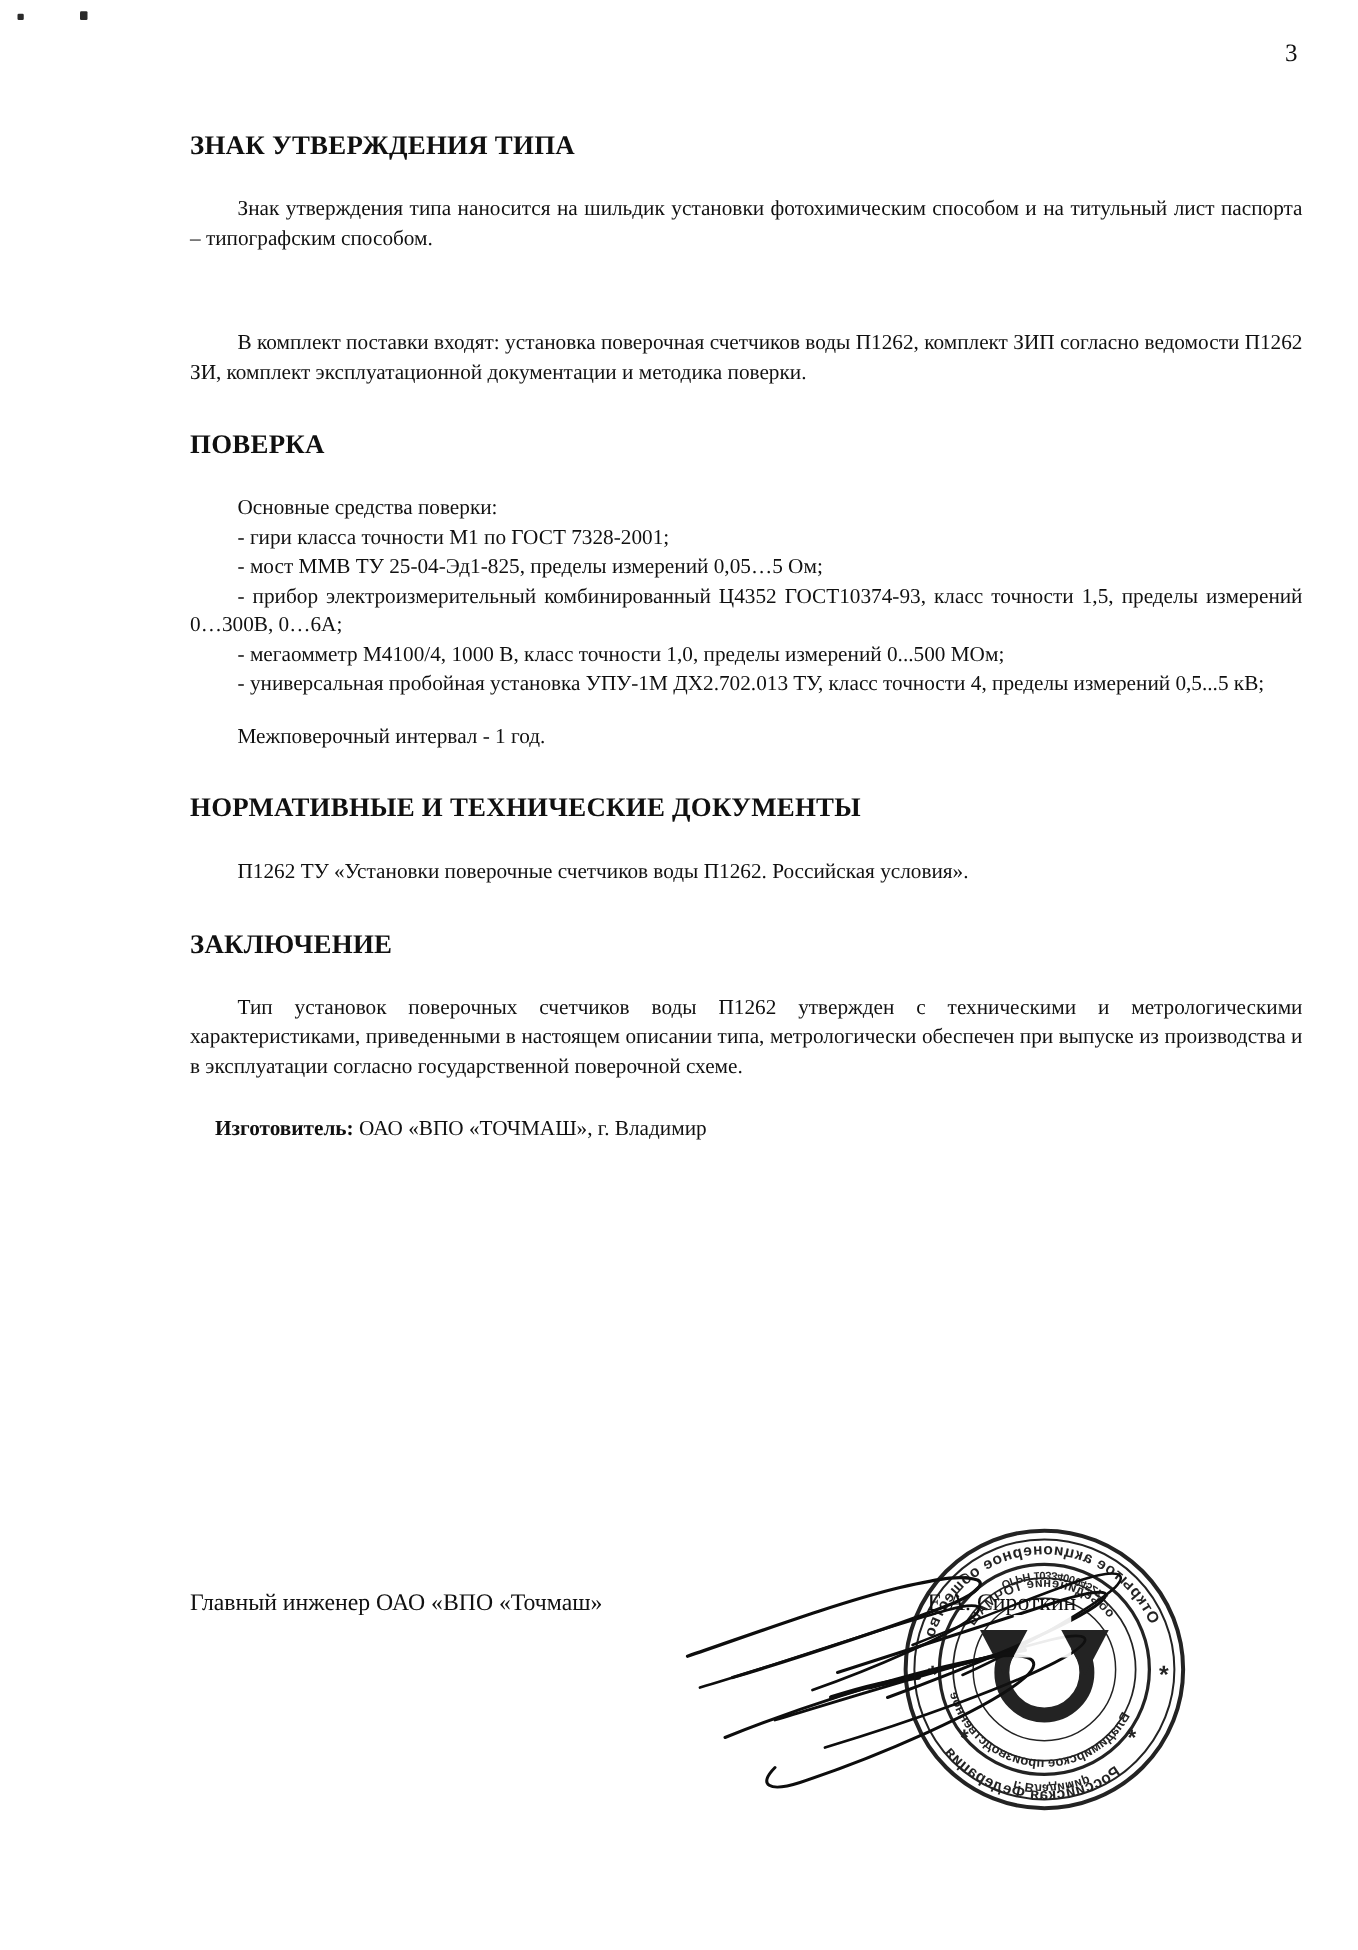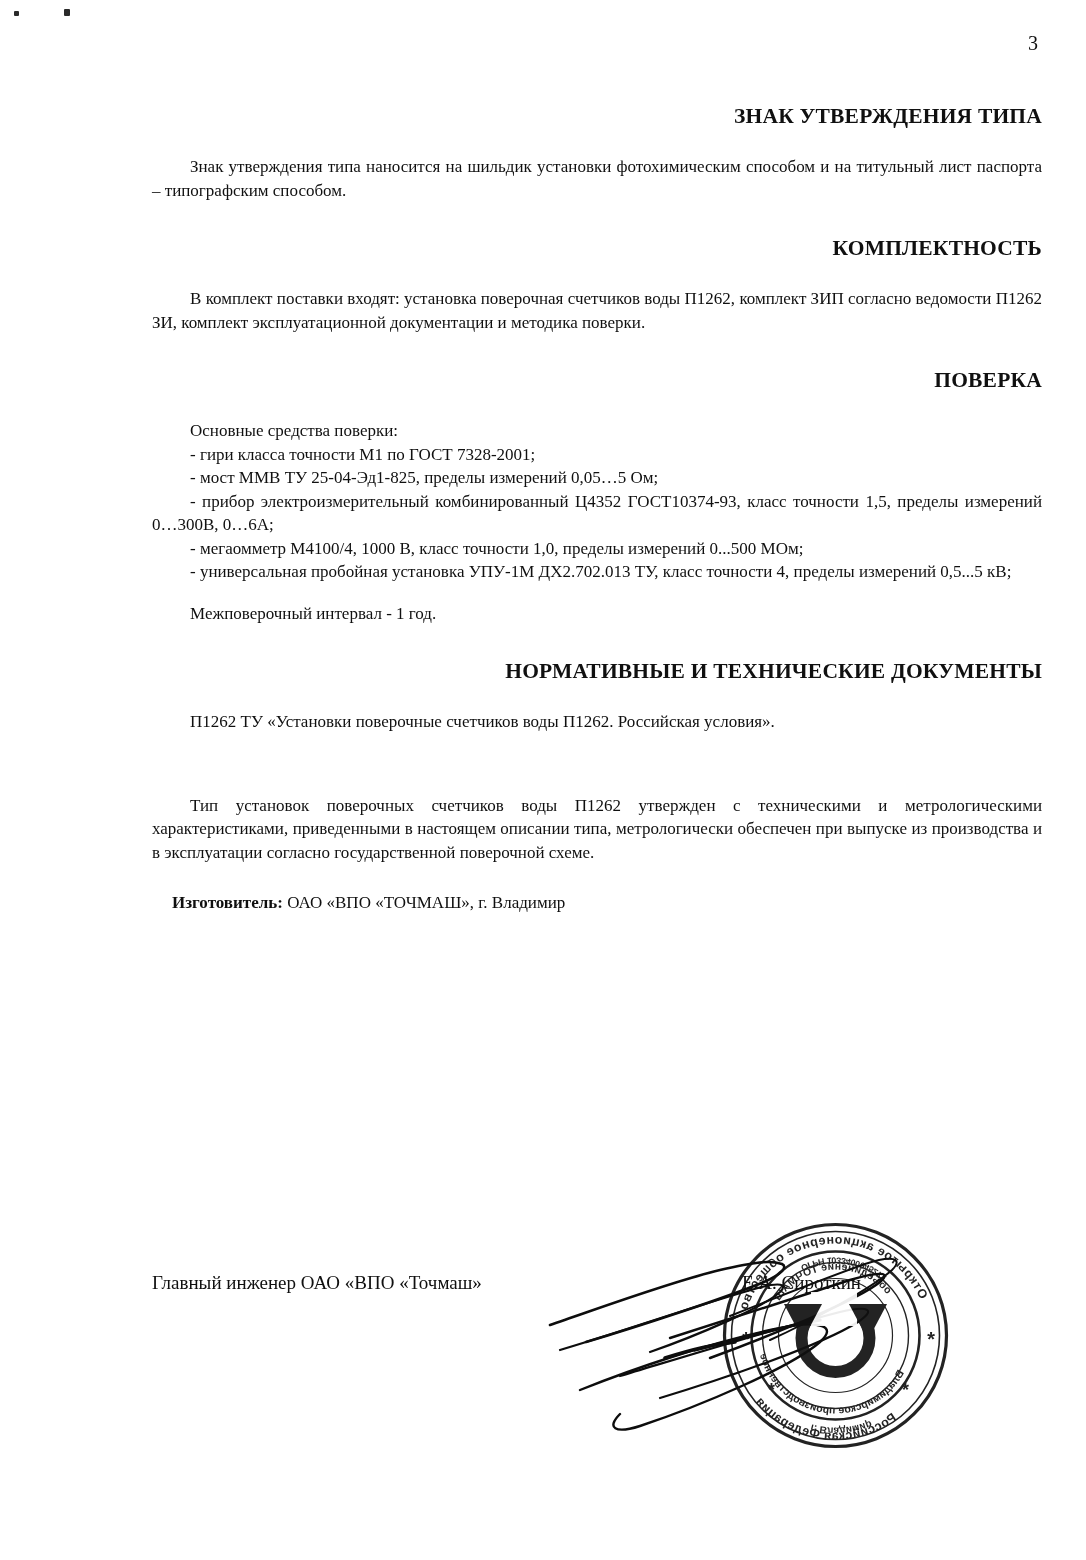--- a/index.html
+++ b/index.html
@@ -39,21 +39,21 @@
   .content {
     position: absolute;
     left: 152px;
     top: 104px;
     width: 890px;
   }
 
   h2.section-heading {
     font-size: 21.5px;
     font-weight: bold;
-    text-align: right;
+    text-align: left;
     margin: 0;
     padding: 0;
     letter-spacing: 0.2px;
   }
 
   p.para {
     font-size: 17px;
     line-height: 1.385;
     margin: 0;
     padding: 0;
@@ -113,21 +113,20 @@
 
   <div class="page-number">3</div>
 
   <div class="content">
 
     <h2 class="section-heading">ЗНАК УТВЕРЖДЕНИЯ ТИПА</h2>
     <div class="gap-m"></div>
     <p class="para indent">Знак утверждения типа наносится на шильдик установки фотохимическим способом и на титульный лист паспорта – типографским способом.</p>
 
     <div class="gap-l"></div>
-    <h2 class="section-heading">КОМПЛЕКТНОСТЬ</h2>
     <div class="gap-m"></div>
     <p class="para indent">В комплект поставки входят: установка поверочная счетчиков воды П1262, комплект ЗИП согласно ведомости П1262 ЗИ, комплект эксплуатационной документации и методика поверки.</p>
 
     <div class="gap-l"></div>
     <h2 class="section-heading">ПОВЕРКА</h2>
     <div class="gap-m"></div>
     <p class="para listline">Основные средства поверки:</p>
     <p class="para listline">- гири класса точности М1 по ГОСТ 7328-2001;</p>
     <p class="para listline">- мост ММВ ТУ 25-04-Эд1-825, пределы измерений 0,05…5 Ом;</p>
     <p class="para listline">- прибор электроизмерительный комбинированный Ц4352 ГОСТ10374-93, класс точности 1,5, пределы измерений  0…300В, 0…6А;</p>
@@ -135,20 +134,21 @@
     <p class="para listline">- универсальная пробойная установка УПУ-1М ДХ2.702.013 ТУ, класс точности 4, пределы измерений 0,5...5 кВ;</p>
     <div class="gap-s"></div>
     <p class="para listline">Межповерочный интервал - 1 год.</p>
 
     <div class="gap-l"></div>
     <h2 class="section-heading">НОРМАТИВНЫЕ И ТЕХНИЧЕСКИЕ ДОКУМЕНТЫ</h2>
     <div class="gap-m"></div>
     <p class="para listline">П1262 ТУ «Установки поверочные счетчиков воды П1262. Российская условия».</p>
 
     <div class="gap-l"></div>
+    <h2 class="section-heading">ЗАКЛЮЧЕНИЕ</h2>
     <div class="gap-m"></div>
     <p class="para indent">Тип установок поверочных счетчиков воды П1262 утвержден с техническими и метрологическими характеристиками, приведенными в настоящем описании типа, метрологически обеспечен  при выпуске из производства и в эксплуатации согласно  государственной поверочной схеме.</p>
 
     <div class="gap-m"></div>
     <p class="para noindent" style="margin-left:20px;"><span class="bold">Изготовитель:</span><span> ОАО «ВПО «ТОЧМАШ», г. Владимир</span></p>
 
   </div>
 
   <div class="sign-row">
     <span class="sign-title">Главный инженер ОАО «ВПО «Точмаш»</span>

